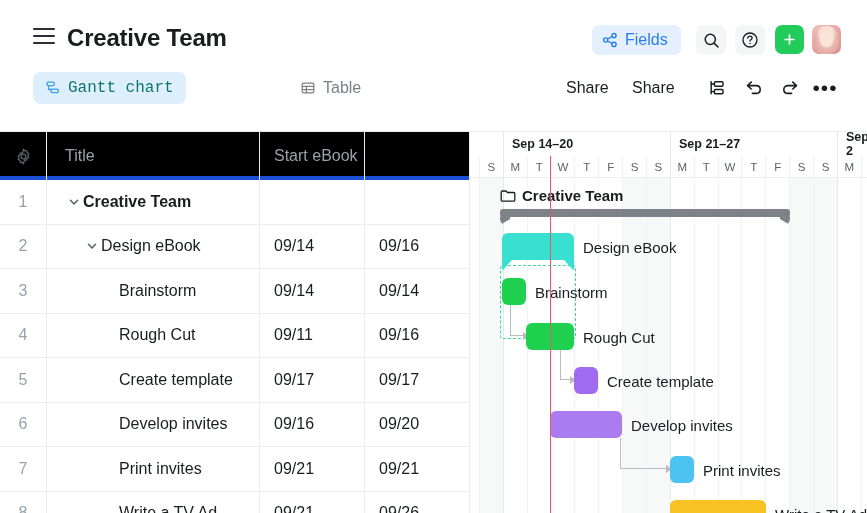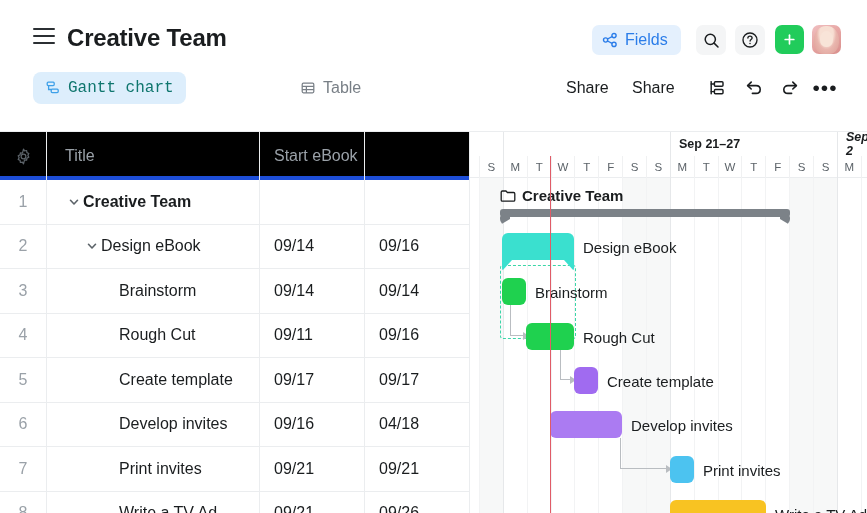--- a/index.html
+++ b/index.html
@@ -309,22 +309,23 @@
           <path d="M12.8 4.1l3.6 3.5-3.6 3.4"></path>
         </svg>
       </span>
     </button>
 
     <button class="toolbar-item tb-more">•••</button>
   </div>
 
   <div class="gantt">
     <div class="gantt-weeks" id="week-header">
+        <div class="week" style="left: 33px; width: 167px;">Sep 14–20</div>
         <div class="week" style="left: 200px; width: 167px;">Sep 21–27</div>
-        <div class="week" style="left: 367px; width: 30px; font-style: italic;">Sep 2</div>
+        <div class="week" style="left: 367px; width: 30px;">Sep 2</div>
       </div>
     <div class="gantt-days" id="day-header">
         <div class="day" style="left: 9px;">S</div>
         <div class="day" style="left: 32.86px;">M</div>
         <div class="day" style="left: 56.72px;">T</div>
         <div class="day" style="left: 80.58px;">W</div>
         <div class="day" style="left: 104.44px;">T</div>
         <div class="day" style="left: 128.3px;">F</div>
         <div class="day" style="left: 152.16px;">S</div>
         <div class="day" style="left: 176.02px;">S</div>
@@ -465,21 +466,21 @@
           </div>
           <div class="c-start">09/17</div>
           <div class="c-due">09/17</div>
         </div>
         <div class="row">
           <div class="c-num">6</div>
           <div class="c-title lvl2">
             <span>Develop invites</span>
           </div>
           <div class="c-start">09/16</div>
-          <div class="c-due">04/18</div>
+          <div class="c-due">09/20</div>
         </div>
         <div class="row">
           <div class="c-num">7</div>
           <div class="c-title lvl2">
             <span>Print invites</span>
           </div>
           <div class="c-start">09/21</div>
           <div class="c-due">09/21</div>
         </div>
         <div class="row">

